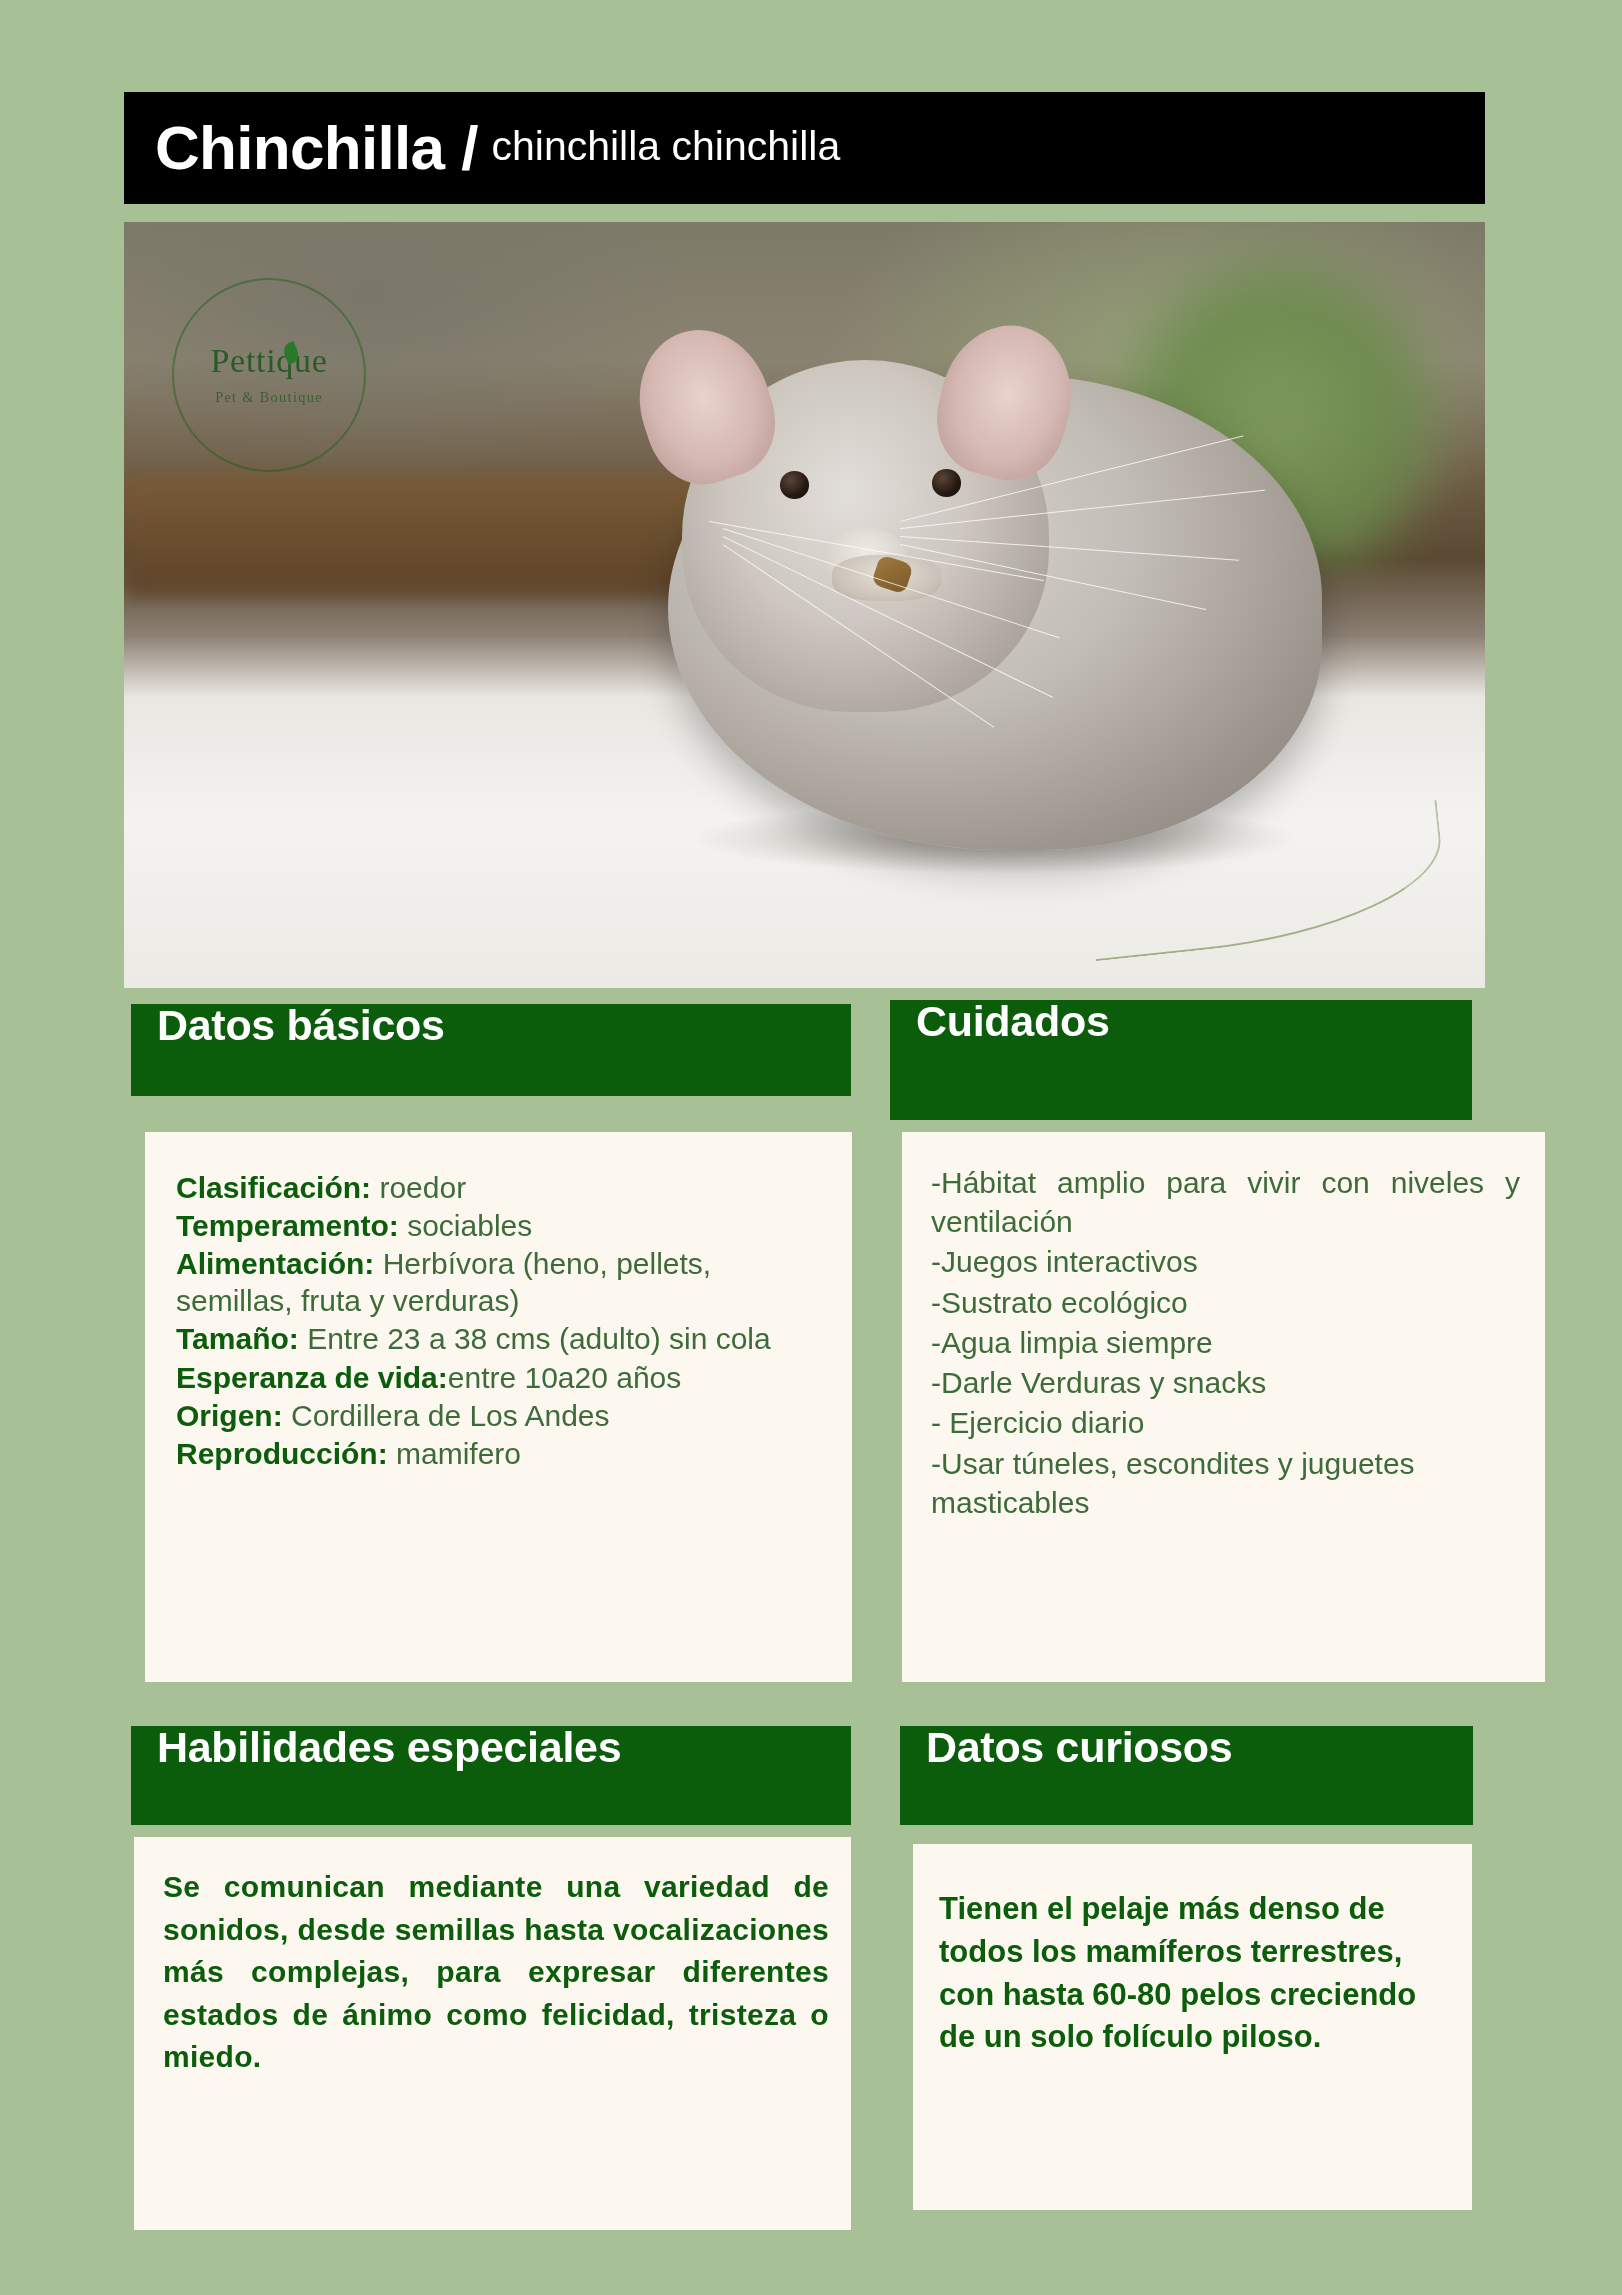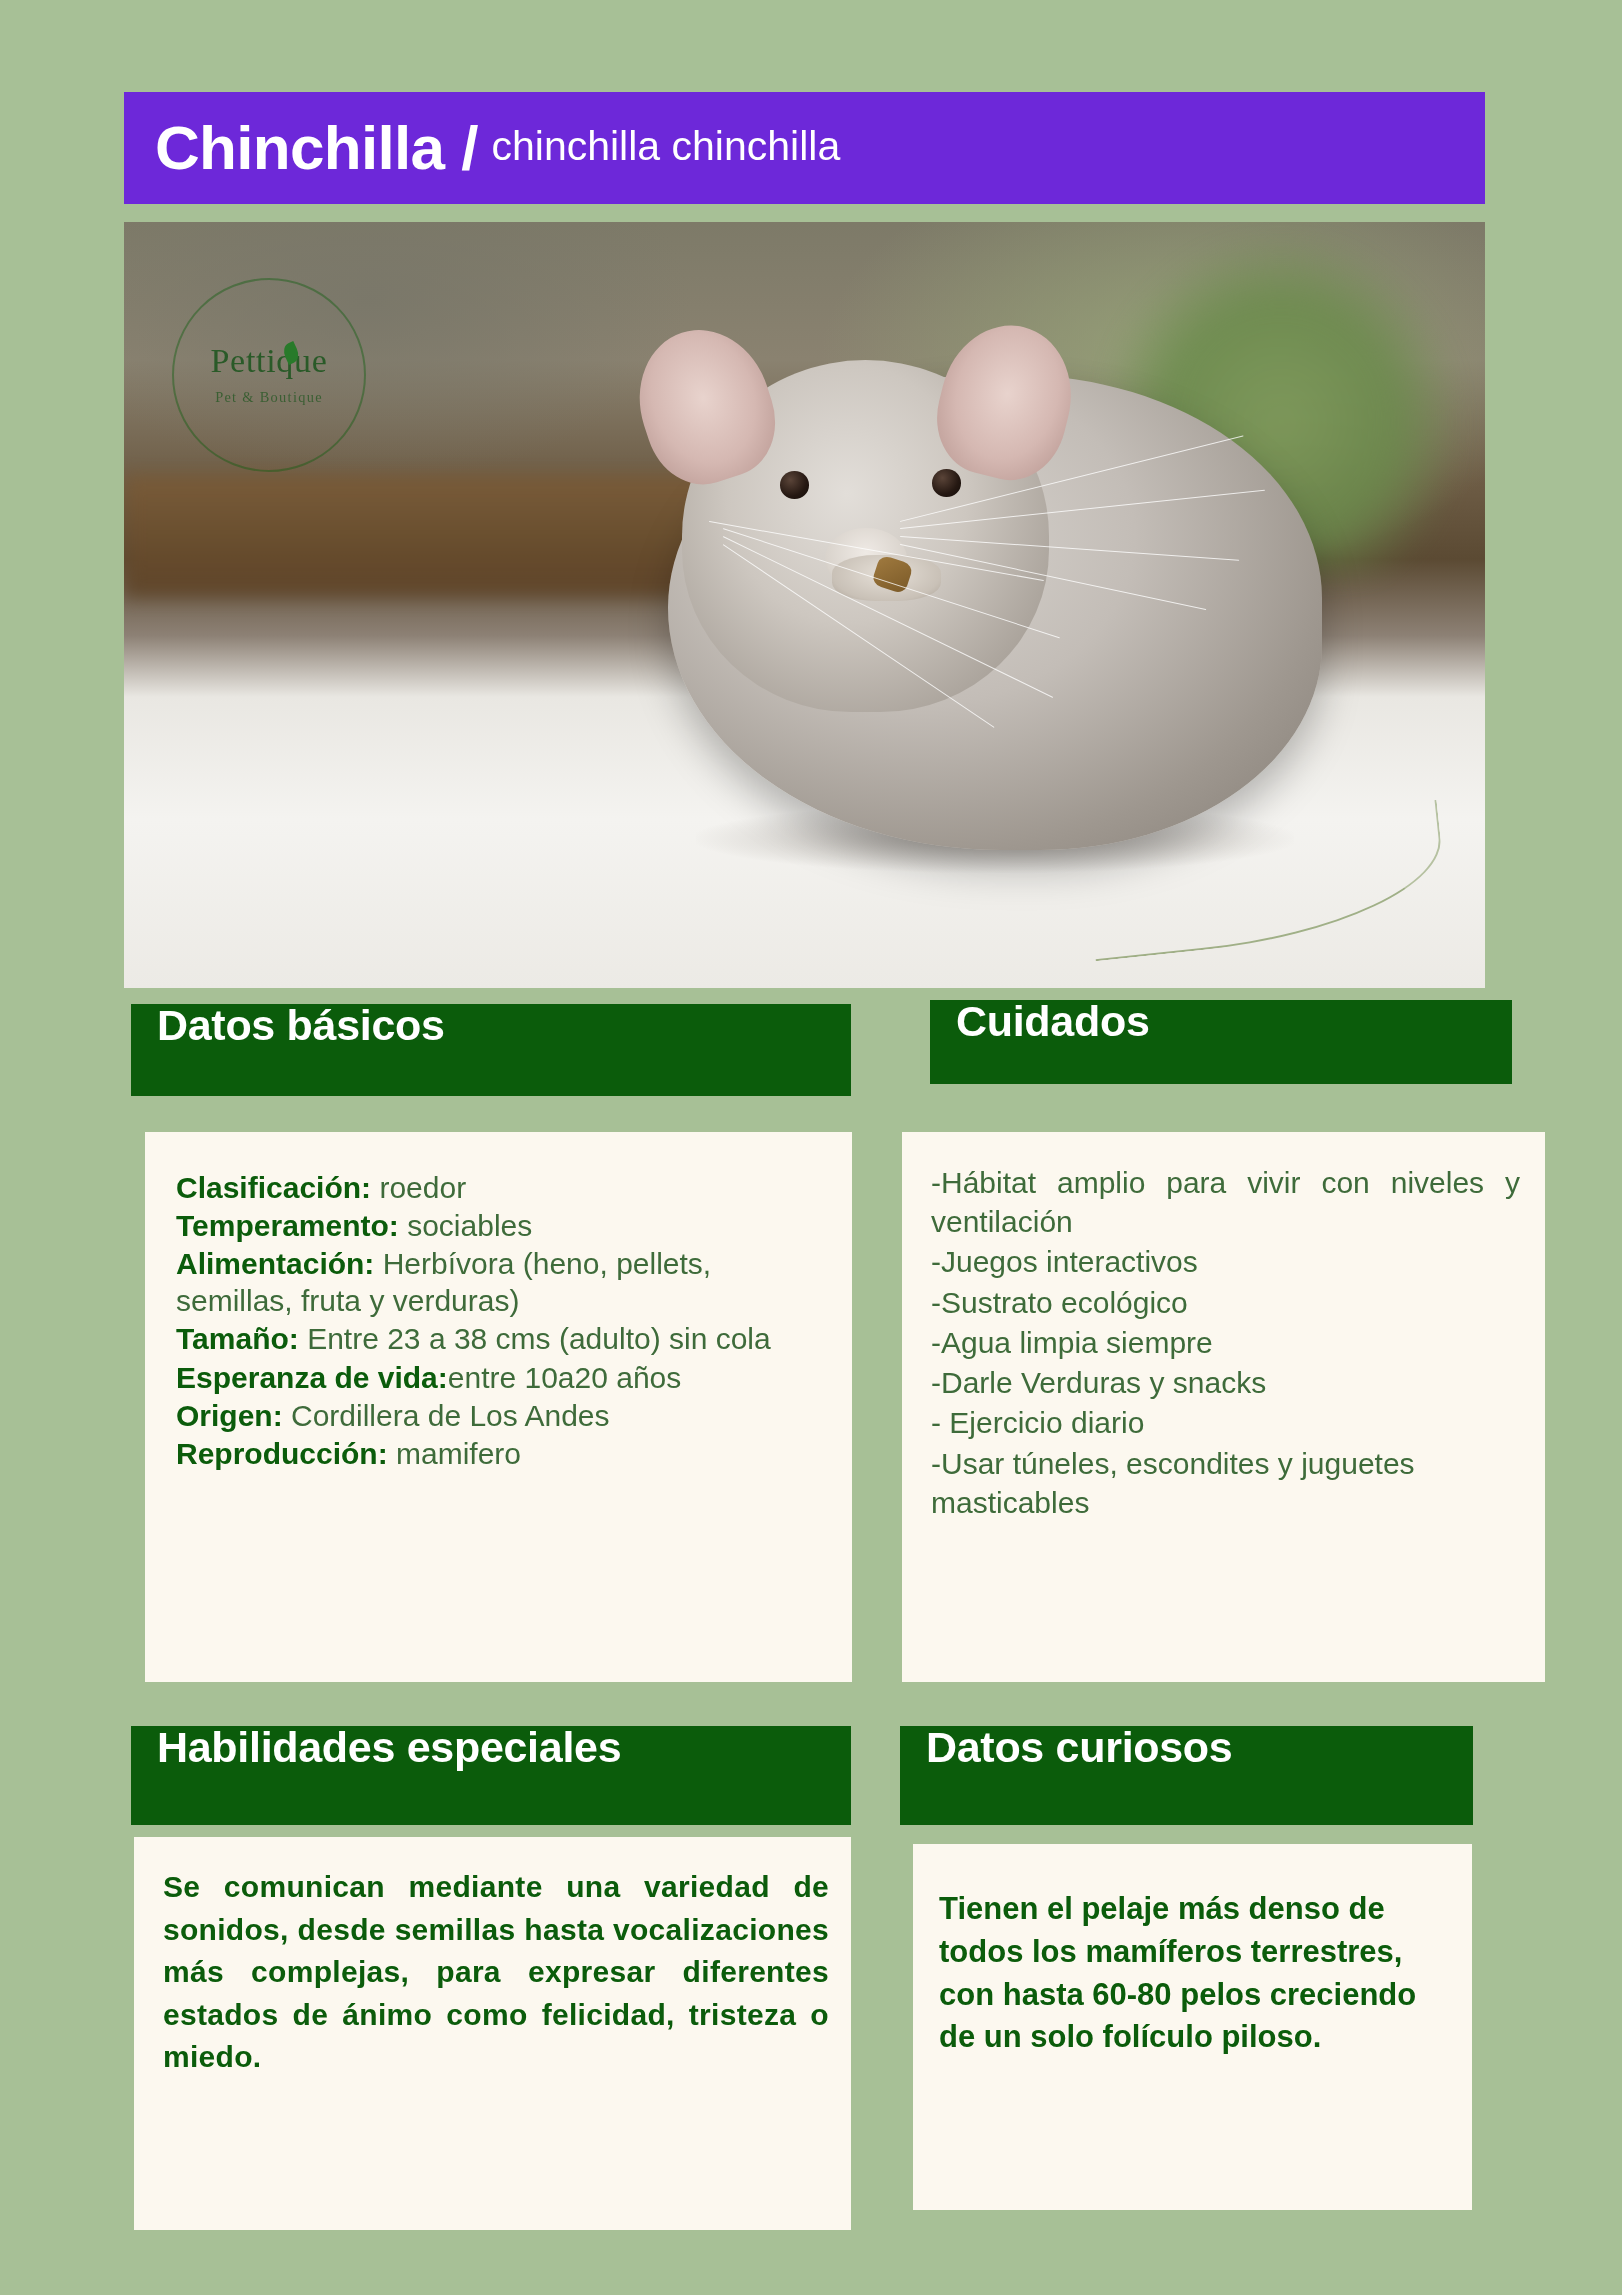--- a/index.html
+++ b/index.html
@@ -22,21 +22,21 @@
     height: 2295px;
   }
 
   
   .title-bar {
     position: absolute;
     left: 124px;
     top: 92px;
     width: 1361px;
     height: 112px;
-    background: #6d28d9;
+    background: #000000;
     display: flex;
     align-items: center;
     padding-left: 31px;
     box-sizing: border-box;
   }
   .title-main {
     color: #ffffff;
     font-size: 62px;
     font-weight: bold;
     letter-spacing: -0.7px;
@@ -248,21 +248,21 @@
   }
   .hdr span {
     color: #ffffff;
     font-size: 43px;
     font-weight: bold;
     letter-spacing: -0.3px;
     line-height: 1;
   }
 
   #hdr-basicos     { left: 131px;  top: 1004px; width: 720px; height: 92px; }
-  #hdr-cuidados    { left: 930px; top: 1000px; width: 582px;  height: 84px; }
+  #hdr-cuidados    { left: 890px; top: 1000px; width: 582px;  height: 120px; }
   #hdr-habilidades { left: 131px;  top: 1726px; width: 720px; height: 99px; }
   #hdr-curiosos    { left: 900px; top: 1726px; width: 573px;  height: 99px; }
 
   
   .card {
     position: absolute;
     background: #fcf8ef;
     box-sizing: border-box;
   }
   #card-basicos {

